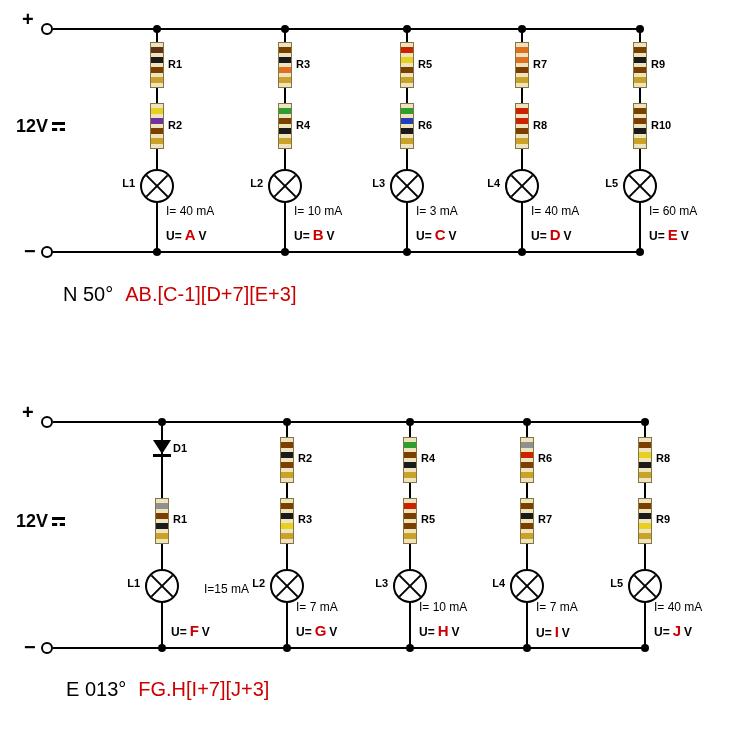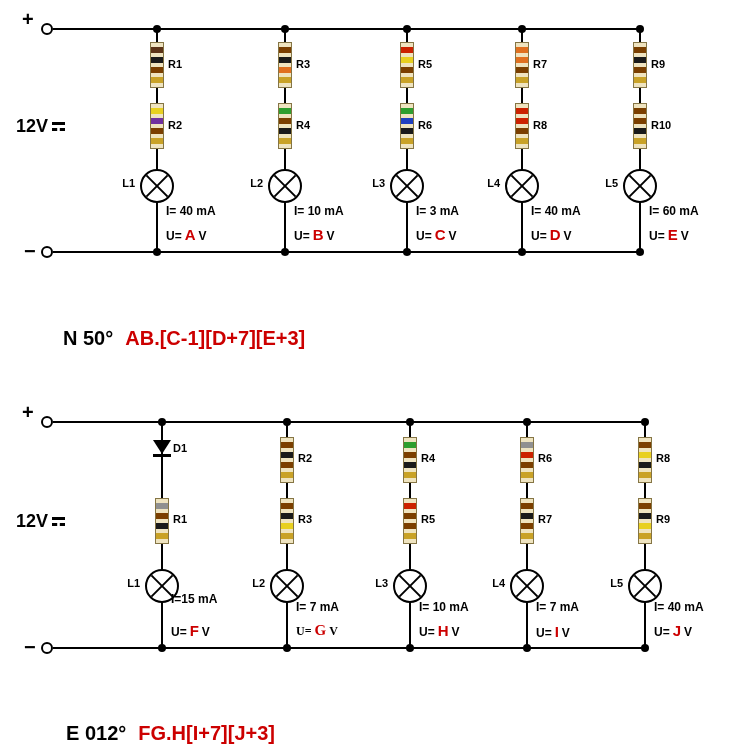--- a/index.html
+++ b/index.html
@@ -27,25 +27,25 @@
   .diode-tri { position:absolute; left:-9px; width:0; height:0;
                border-left:9px solid transparent; border-right:9px solid transparent; border-top:14px solid #000; }
   .diode-bar { position:absolute; left:-9px; width:18px; height:3px; background:#000; }
 
   .lamp { position:absolute; left:-17px; width:34px; height:34px; border:2px solid #000; border-radius:50%; background:#fff; }
   .lamp::before, .lamp::after { content:""; position:absolute; left:50%; top:50%; width:30px; height:2px; background:#000; }
   .lamp::before { transform:translate(-50%,-50%) rotate(45deg); }
   .lamp::after  { transform:translate(-50%,-50%) rotate(-45deg); }
   .llabel { position:absolute; left:-44px; width:22px; text-align:right; font-size:11px; font-weight:bold; color:#000; }
 
-  .ilabel { position:absolute; left:9px; font-size:12px; font-weight:bold; white-space:nowrap; color:#000; }
+  .ilabel { position:absolute; left:9px; font-size:12px; font-weight:normal; white-space:nowrap; color:#000; }
   .ulabel { position:absolute; left:9px; font-size:12px; font-weight:bold; white-space:nowrap; color:#000; }
   .uletter { color:#CC0000; font-size:15px; margin:0 3px; }
 
-  .caption { position:absolute; font-size:20px; font-weight:bold; white-space:nowrap; color:#000;margin-top:44px; }
+  .caption { position:absolute; font-size:20px; font-weight:normal; white-space:nowrap; color:#000; }
   .cap-red { color:#CC0000; margin-left:12px; }
 </style>
 </head>
 <body>
 
 <div class="canvas">
 
   <div class="circuit" style="top:0;height:330px;">
     <div class="sign" style="left:22px;top:8px;">+</div>
     <div class="terminal" style="left:41px;top:23px;"></div>
@@ -214,21 +214,21 @@
       <div class="rlabel" style="top:49px;">D1</div>
       <div class="resistor" style="top:105px;">
           <i class="band" style="background: rgb(144, 144, 144);"></i>
           <i class="band" style="background: rgb(123, 63, 0);"></i>
           <i class="band" style="background: rgb(26, 26, 26);"></i>
           <i class="band" style="background: rgb(201, 162, 39);"></i>
         </div>
       <div class="rlabel" style="top:120px;">R1</div>
       <div class="lamp" style="top:176px;"></div>
       <div class="llabel" style="top:184px;">L1</div>
-      <div class="ilabel" style="top:199px;">I=15 mA</div>
+      <div class="ilabel" style="top:189px;padding-left:33px;">I=15 mA</div>
       <div class="ulabel" style="top:229px;"><span>U=</span><span class="uletter">F</span><span>V</span></div>
     </div>
 
     <div class="branch" style="left:287px;">
       <div class="vwire" style="top:29px;height:226px;"></div>
       <div class="dot" style="top:25px;"></div>
       <div class="dot" style="top:251px;"></div>
       <div class="resistor" style="top:44px;">
           <i class="band" style="background: rgb(123, 63, 0);"></i>
           <i class="band" style="background: rgb(26, 26, 26);"></i>
@@ -239,21 +239,21 @@
       <div class="resistor" style="top:105px;">
           <i class="band" style="background: rgb(123, 63, 0);"></i>
           <i class="band" style="background: rgb(26, 26, 26);"></i>
           <i class="band" style="background: rgb(232, 208, 32);"></i>
           <i class="band" style="background: rgb(201, 162, 39);"></i>
         </div>
       <div class="rlabel" style="top:120px;">R3</div>
       <div class="lamp" style="top:176px;"></div>
       <div class="llabel" style="top:184px;">L2</div>
       <div class="ilabel" style="top:207px;">I= 7 mA</div>
-      <div class="ulabel" style="top:229px;font-family:Liberation Serif, serif;"><span>U=</span><span class="uletter">G</span><span>V</span></div>
+      <div class="ulabel" style="top:229px;"><span>U=</span><span class="uletter">G</span><span>V</span></div>
     </div>
 
     <div class="branch" style="left:410px;">
       <div class="vwire" style="top:29px;height:226px;"></div>
       <div class="dot" style="top:25px;"></div>
       <div class="dot" style="top:251px;"></div>
       <div class="resistor" style="top:44px;">
           <i class="band" style="background: rgb(46, 158, 46);"></i>
           <i class="band" style="background: rgb(123, 63, 0);"></i>
           <i class="band" style="background: rgb(26, 26, 26);"></i>
@@ -315,17 +315,17 @@
           <i class="band" style="background: rgb(201, 162, 39);"></i>
         </div>
       <div class="rlabel" style="top:120px;">R9</div>
       <div class="lamp" style="top:176px;"></div>
       <div class="llabel" style="top:184px;">L5</div>
       <div class="ilabel" style="top:207px;">I= 40 mA</div>
       <div class="ulabel" style="top:229px;"><span>U=</span><span class="uletter">J</span><span>V</span></div>
     </div>
 
     <div class="caption" style="left:66px;top:285px;">
-      <span>E 012°</span><span class="cap-red">FG.H[I+7][J+3]</span>
+      <span>E 013°</span><span class="cap-red">FG.H[I+7][J+3]</span>
     </div>
   </div>
 
 </div>
 
 </body></html>

